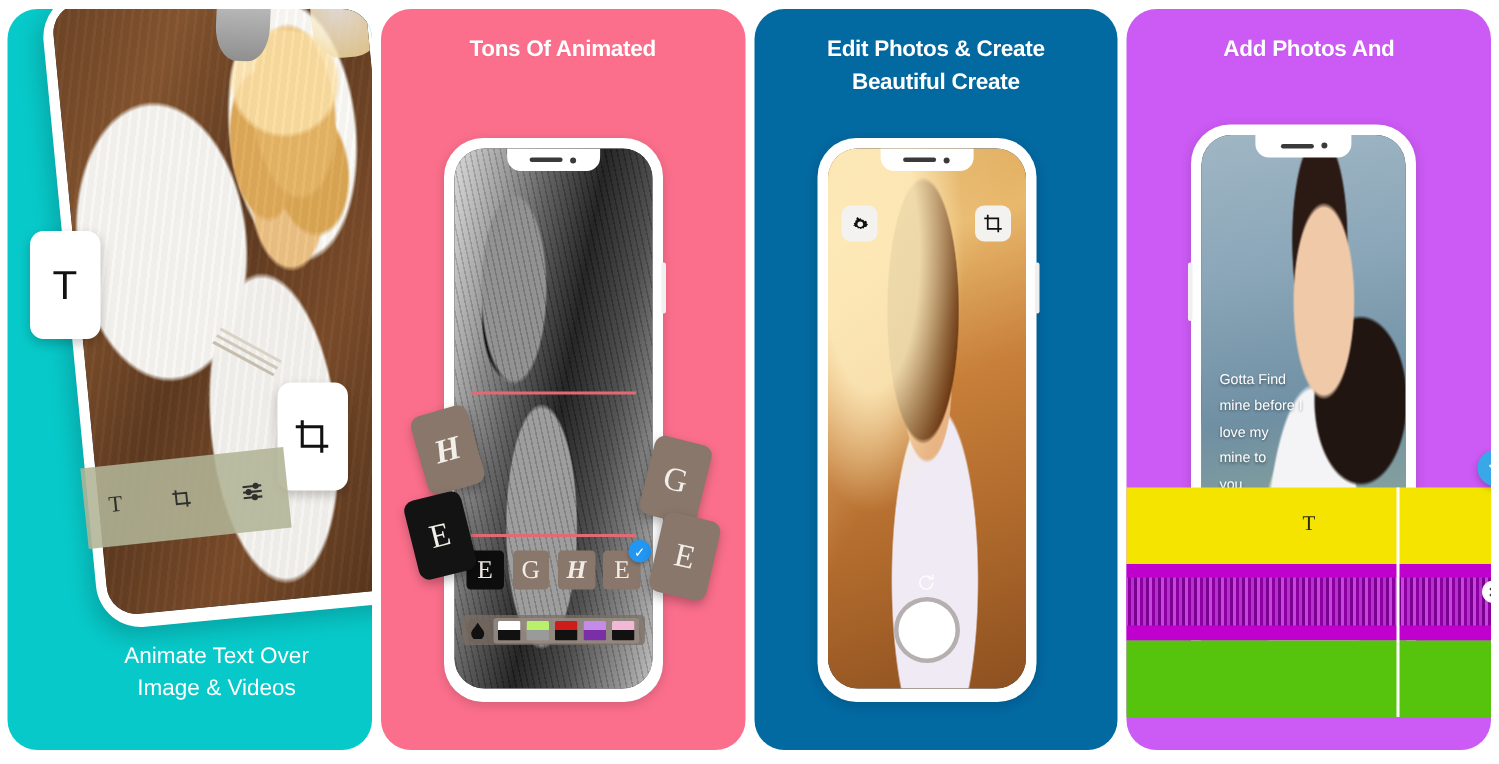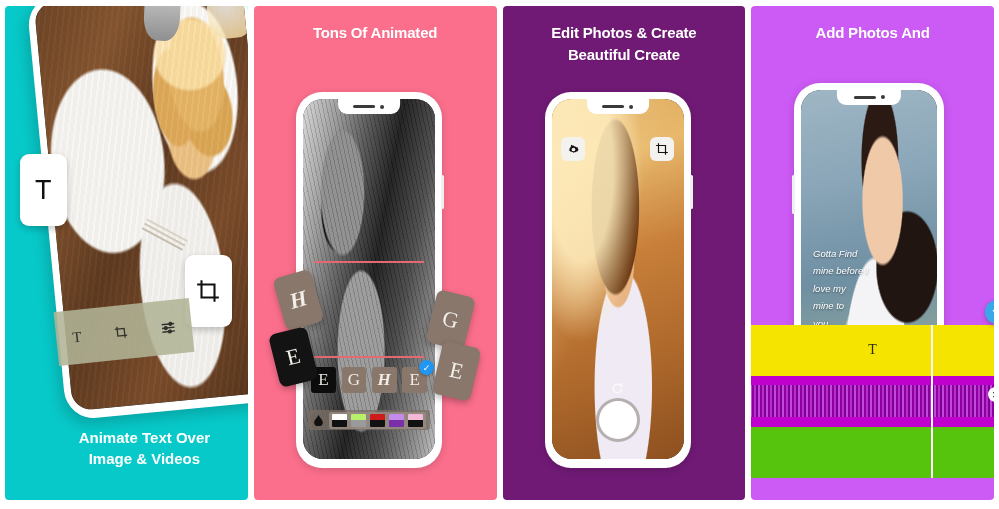--- a/index.html
+++ b/index.html
@@ -12,21 +12,21 @@
   .gallery {
     display: flex;
     width: 999px; height: 509px;
     gap: 6px;
     padding: 6px 5px 9px 5px;
     background: #ffffff;
   }
   .panel {
     position: relative;
     flex: 1 1 0;
-    border-radius: 4px;
+    border-radius: 20px;
     overflow: hidden;
   }
 
   
   .heading {
     position: absolute;
     top: 16px; left: 0; right: 0;
     text-align: center;
     color: #ffffff;
     font-size: 15px;
@@ -146,21 +146,21 @@
     display: flex; align-items: center; justify-content: space-around;
     z-index: 7;
     color: #30302c;
   }
   .p1-caption {
     position: absolute;
     left: 0; right: 0; bottom: 30px;
     text-align: center;
     color: #ffffff;
     font-size: 15px;
-    font-weight: bold;
+    font-weight: normal;
     line-height: 1.45;
     z-index: 8;
     margin-left: 36px;
   }
   .p1-caption span { display:block; }
 
   
   .p2 { background: #fb6f8c; }
   .p2-phone { left: 17.5%; top: 17.5%; width: 60%; height: 76%; }
   .p2-img {
@@ -242,21 +242,21 @@
     width: 17px; height: 15px; border-radius: 3px;
     background: #6f655d;
     display:flex; align-items:center; justify-content:center;
     color:#111; font-size:11px;
   }
   .sw-wrap { display:flex; gap:4px; background: rgba(150,140,130,.85); padding: 2px 3px; border-radius:2px; }
   .sw { width: 15px; height: 13px; border-radius: 1px; overflow:hidden; display:flex; flex-direction:column; }
   .sw i { display:block; flex:1; }
 
   
-  .p3 { background: #701a75; }
+  .p3 { background: #0369a1; }
   .p3-phone { left: 17.5%; top: 17.5%; width: 60%; height: 76%; }
   .p3-img {
     position: absolute; inset: 0;
     background:
       radial-gradient(ellipse at 22% 20%, rgba(255,238,190,.85) 0 22%, rgba(0,0,0,0) 42%),
       radial-gradient(ellipse at 48% 30%, #6e3b14 0 24%, rgba(0,0,0,0) 25%),
       radial-gradient(ellipse at 50% 44%, #e8b484 0 17%, rgba(0,0,0,0) 18%),
       radial-gradient(ellipse at 54% 80%, #efeaf4 0 28%, rgba(0,0,0,0) 29%),
       radial-gradient(ellipse at 62% 72%, #cf3a2e 0 11%, rgba(0,0,0,0) 12%),
       linear-gradient(160deg, #d9a14f 0%, #e8b96d 20%, #c87f3a 45%, #b06a2c 70%, #8d5020 100%);
@@ -301,21 +301,20 @@
       radial-gradient(ellipse at 40% 70%, #b8c9b0 0 10%, rgba(0,0,0,0) 11%),
       linear-gradient(170deg, #9fb6c4 0%, #8aa6b8 25%, #6f8fa3 50%, #8fa89a 75%, #b7c4bb 100%);
   }
   .p4-text {
     position: absolute; left: 9%; top: 42%;
     color: #ffffff;
     font-size: 9.5px;
     line-height: 1.85;
     text-shadow: 0 1px 2px rgba(0,0,0,0.45);
     z-index: 5;
-    font-style: italic;
   }
   .p4-text span { display:block; }
   .p4-timeline {
     position: absolute; left: -8.5%; right: -8.5%; bottom: 4.5%;
     height: 31%;
     display: flex; flex-direction: column;
     z-index: 9;
   }
   .trk { flex:1 1 0; position:relative; }
   .trk-text { background:#f5e400; display:flex; align-items:center; justify-content:center; color:#2b2b00; font-size:14px; font-family:"Liberation Serif", serif; }

